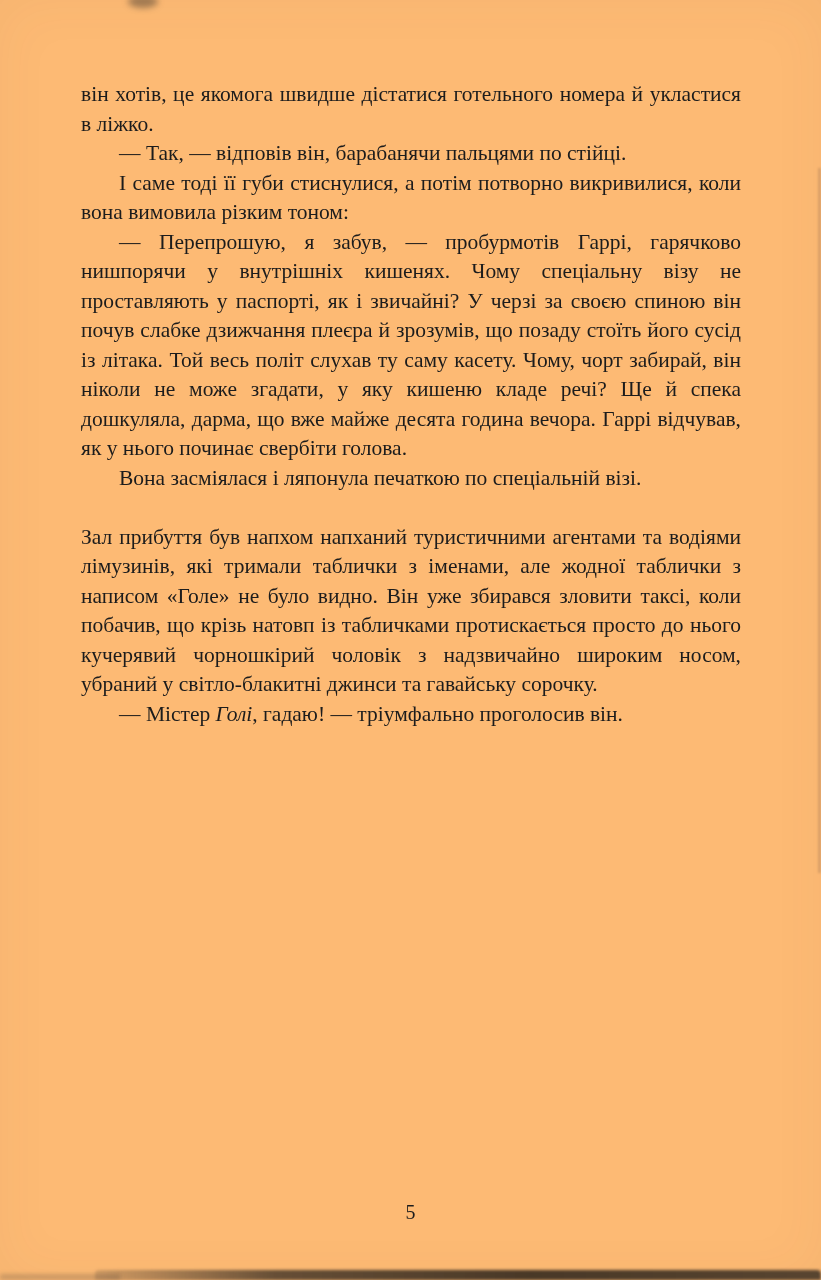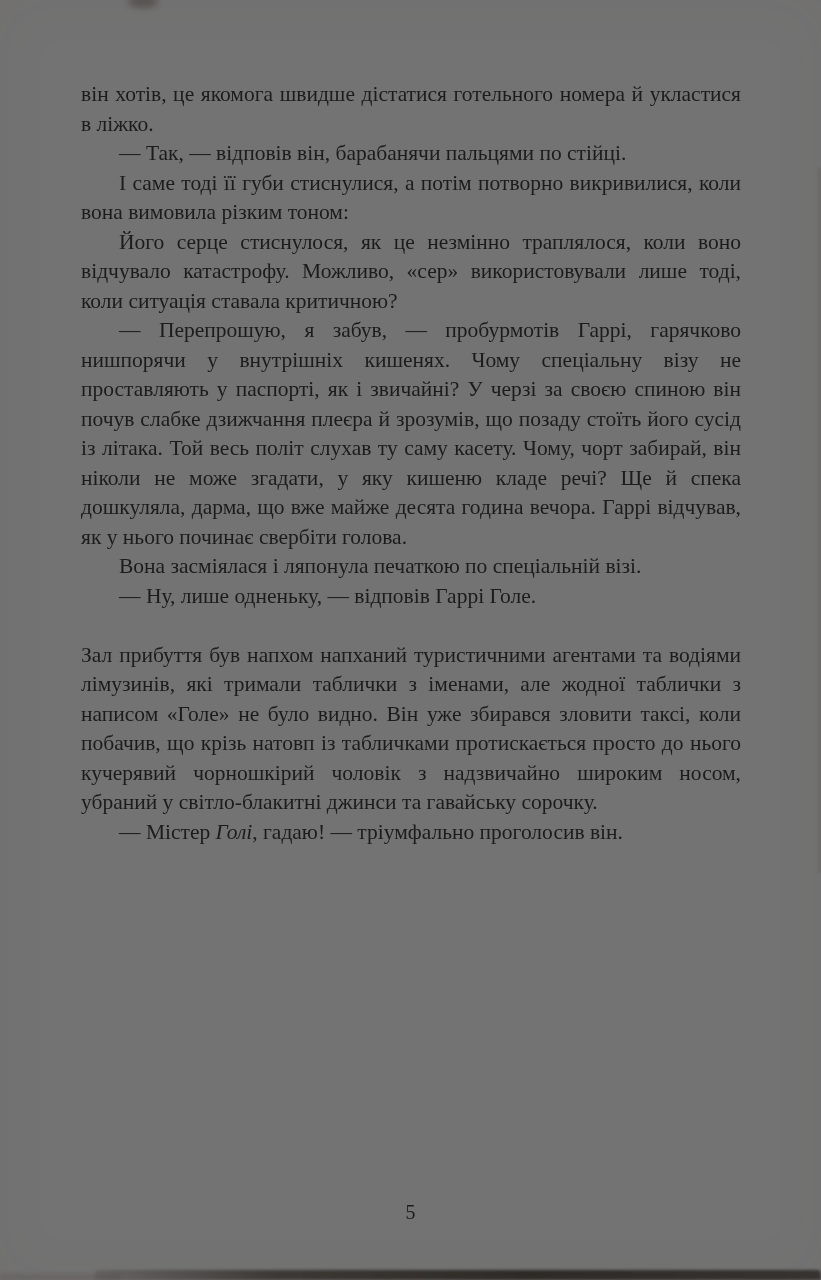--- a/index.html
+++ b/index.html
@@ -10,21 +10,21 @@
     width: 821px;
     height: 1280px;
     position: relative;
     overflow: hidden;
     background: #f5f4f1;
     font-family: "Liberation Serif", serif;
   }
   .page {
     position: absolute;
     inset: 0;
-    background: #737373;
+    background: #fdba74;
     box-shadow: inset 0 0 55px rgba(90, 80, 65, 0.05);
   }
   .text-block {
     position: absolute;
     left: 81px;
     top: 80px;
     width: 660px;
     color: #1c1c1c;
     font-size: 21.5px;
     line-height: 29.5px;
@@ -102,24 +102,22 @@
 </style>
 </head>
 <body>
 
 <div class="page">
 
   <main class="text-block">
     <p class="para no-indent">він хотів, це якомога швидше дістатися готельного номера й укластися в ліжко.</p>
     <p class="para">— Так, — відповів він, барабанячи пальцями по стійці.</p>
     <p class="para">І саме тоді її губи стиснулися, а потім потворно викривилися, коли вона вимовила різким тоном:</p>
-    <p class="para">Його серце стиснулося, як це незмінно траплялося, коли воно відчувало катастрофу. Можливо, «сер» використовували лише тоді, коли ситуація ставала критичною?</p>
     <p class="para">— Перепрошую, я забув, — пробурмотів Гаррі, гарячково нишпорячи у внутрішніх кишенях. Чому спеціальну візу не проставляють у паспорті, як і звичайні? У черзі за своєю спиною він почув слабке дзижчання плеєра й зрозумів, що позаду стоїть його сусід із літака. Той весь політ слухав ту саму касету. Чому, чорт забирай, він ніколи не може згадати, у яку кишеню кладе речі? Ще й спека дошкуляла, дарма, що вже майже десята година вечора. Гаррі відчував, як у нього починає свербіти голова.</p>
     <p class="para">Вона засміялася і ляпонула печаткою по спеціальній візі.</p>
-    <p class="para">— Ну, лише одненьку, — відповів Гаррі Голе.</p>
     <p class="para section-start">Зал прибуття був напхом напханий туристичними агентами та водіями лімузинів, які тримали таблички з іменами, але жодної таблички з написом «Голе» не було видно. Він уже збирався зловити таксі, коли побачив, що крізь натовп із табличками протискається просто до нього кучерявий чорношкірий чоловік з надзвичайно широким носом, убраний у світло-блакитні джинси та гавайську сорочку.</p>
     <p class="para"><span>— Містер </span><em>Голі</em><span>, гадаю! — тріумфально проголосив він.</span></p>
   </main>
 
   <div class="page-number">5</div>
 
   <div class="scan-smudge-top"></div>
   <div class="scan-edge-right"></div>
   <div class="scan-edge-bottom"></div>
   <div class="scan-edge-bottom-left"></div>

